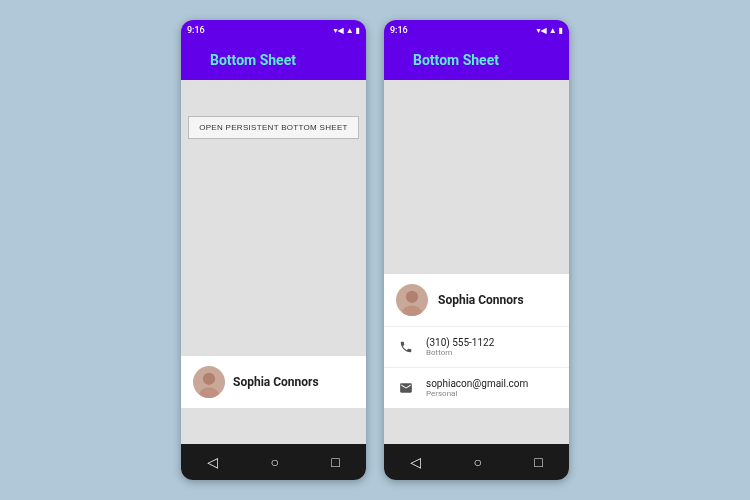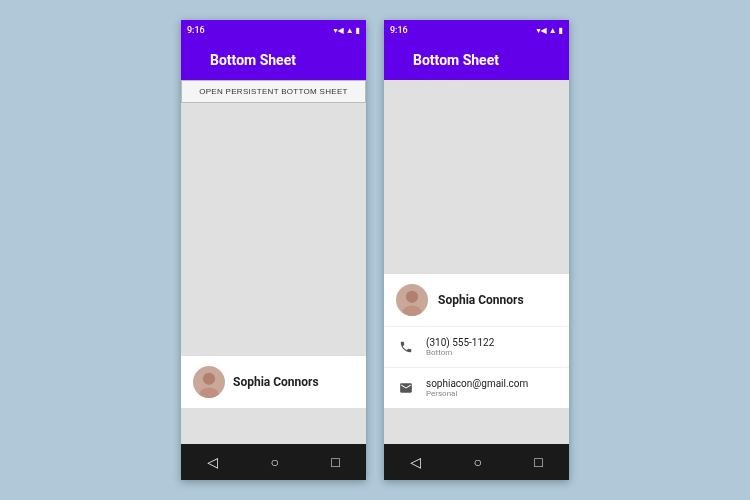--- a/index.html
+++ b/index.html
@@ -11,21 +11,21 @@
       align-items: center;
       justify-content: center;
       gap: 18px;
       font-family: 'Roboto', Arial, sans-serif;
     }
 
     .phone-frame {
       width: 185px;
       height: 460px;
       background: #e0e0e0;
-      border-radius: 0;
+      border-radius: 12px;
       overflow: hidden;
       display: flex;
       flex-direction: column;
       box-shadow: 0 2px 8px rgba(0,0,0,0.3);
       position: relative;
     }
 
     
     .status-bar {
       background: #6200ea;
@@ -52,34 +52,37 @@
     
     .app-bar {
       background: #6200ea;
       height: 40px;
       display: flex;
       align-items: center;
       padding: 0 12px;
       flex-shrink: 0;
     }
     .app-bar-title {
-      color: #ffffff;
+      color: #5eead4;
       font-size: 14px;
       font-weight: bold;
       padding-left: 17px;
     }
 
     
     .main-content {
       flex: 1;
       background: #e0e0e0;
       display: flex;
       flex-direction: column;
+      align-items: center;
+      padding-top: 16px;
       position: relative;
       overflow: hidden;
+      margin-top: 20px;
     }
 
     .action-button {
       background: #f5f5f5;
       border: 1px solid #bbb;
       padding: 6px 10px;
       font-size: 8px;
       font-weight: 500;
       letter-spacing: 0.3px;
       color: #333;

